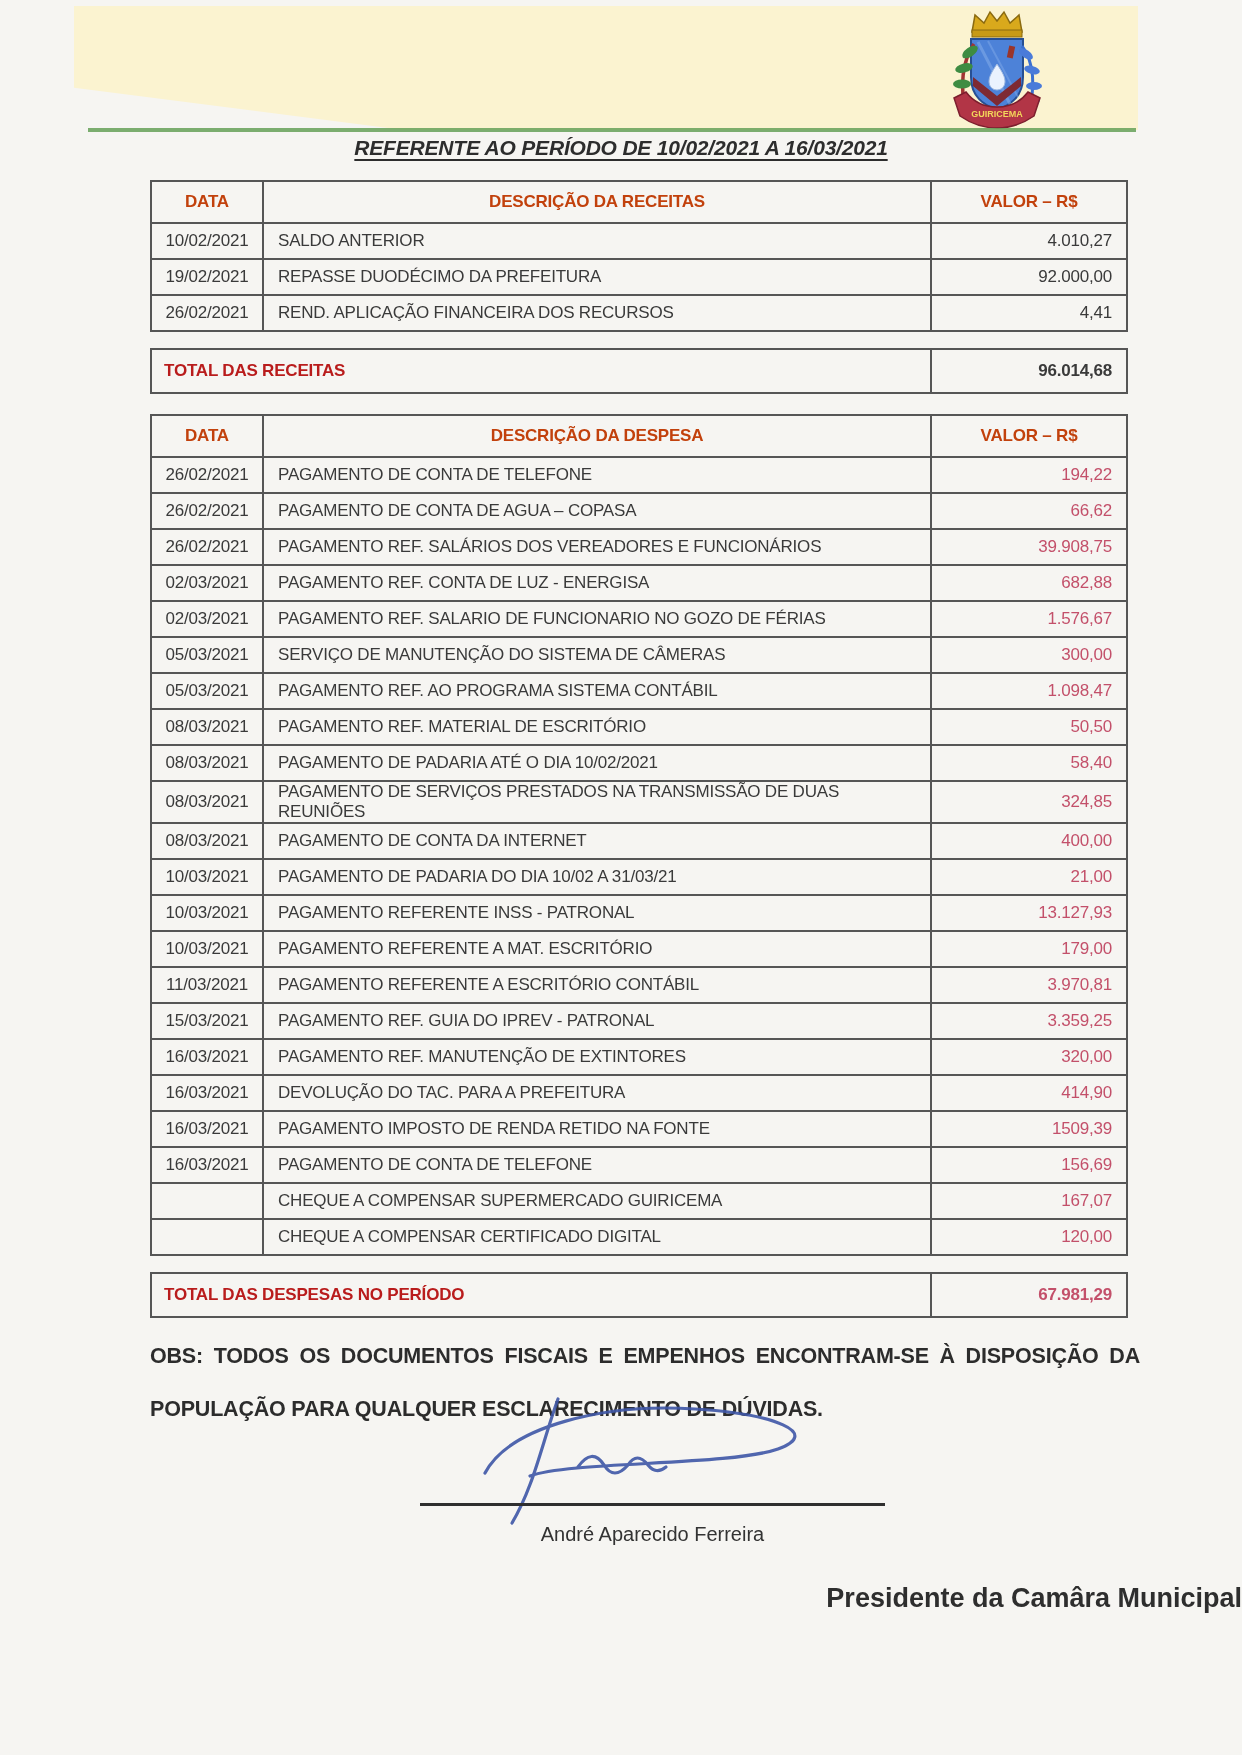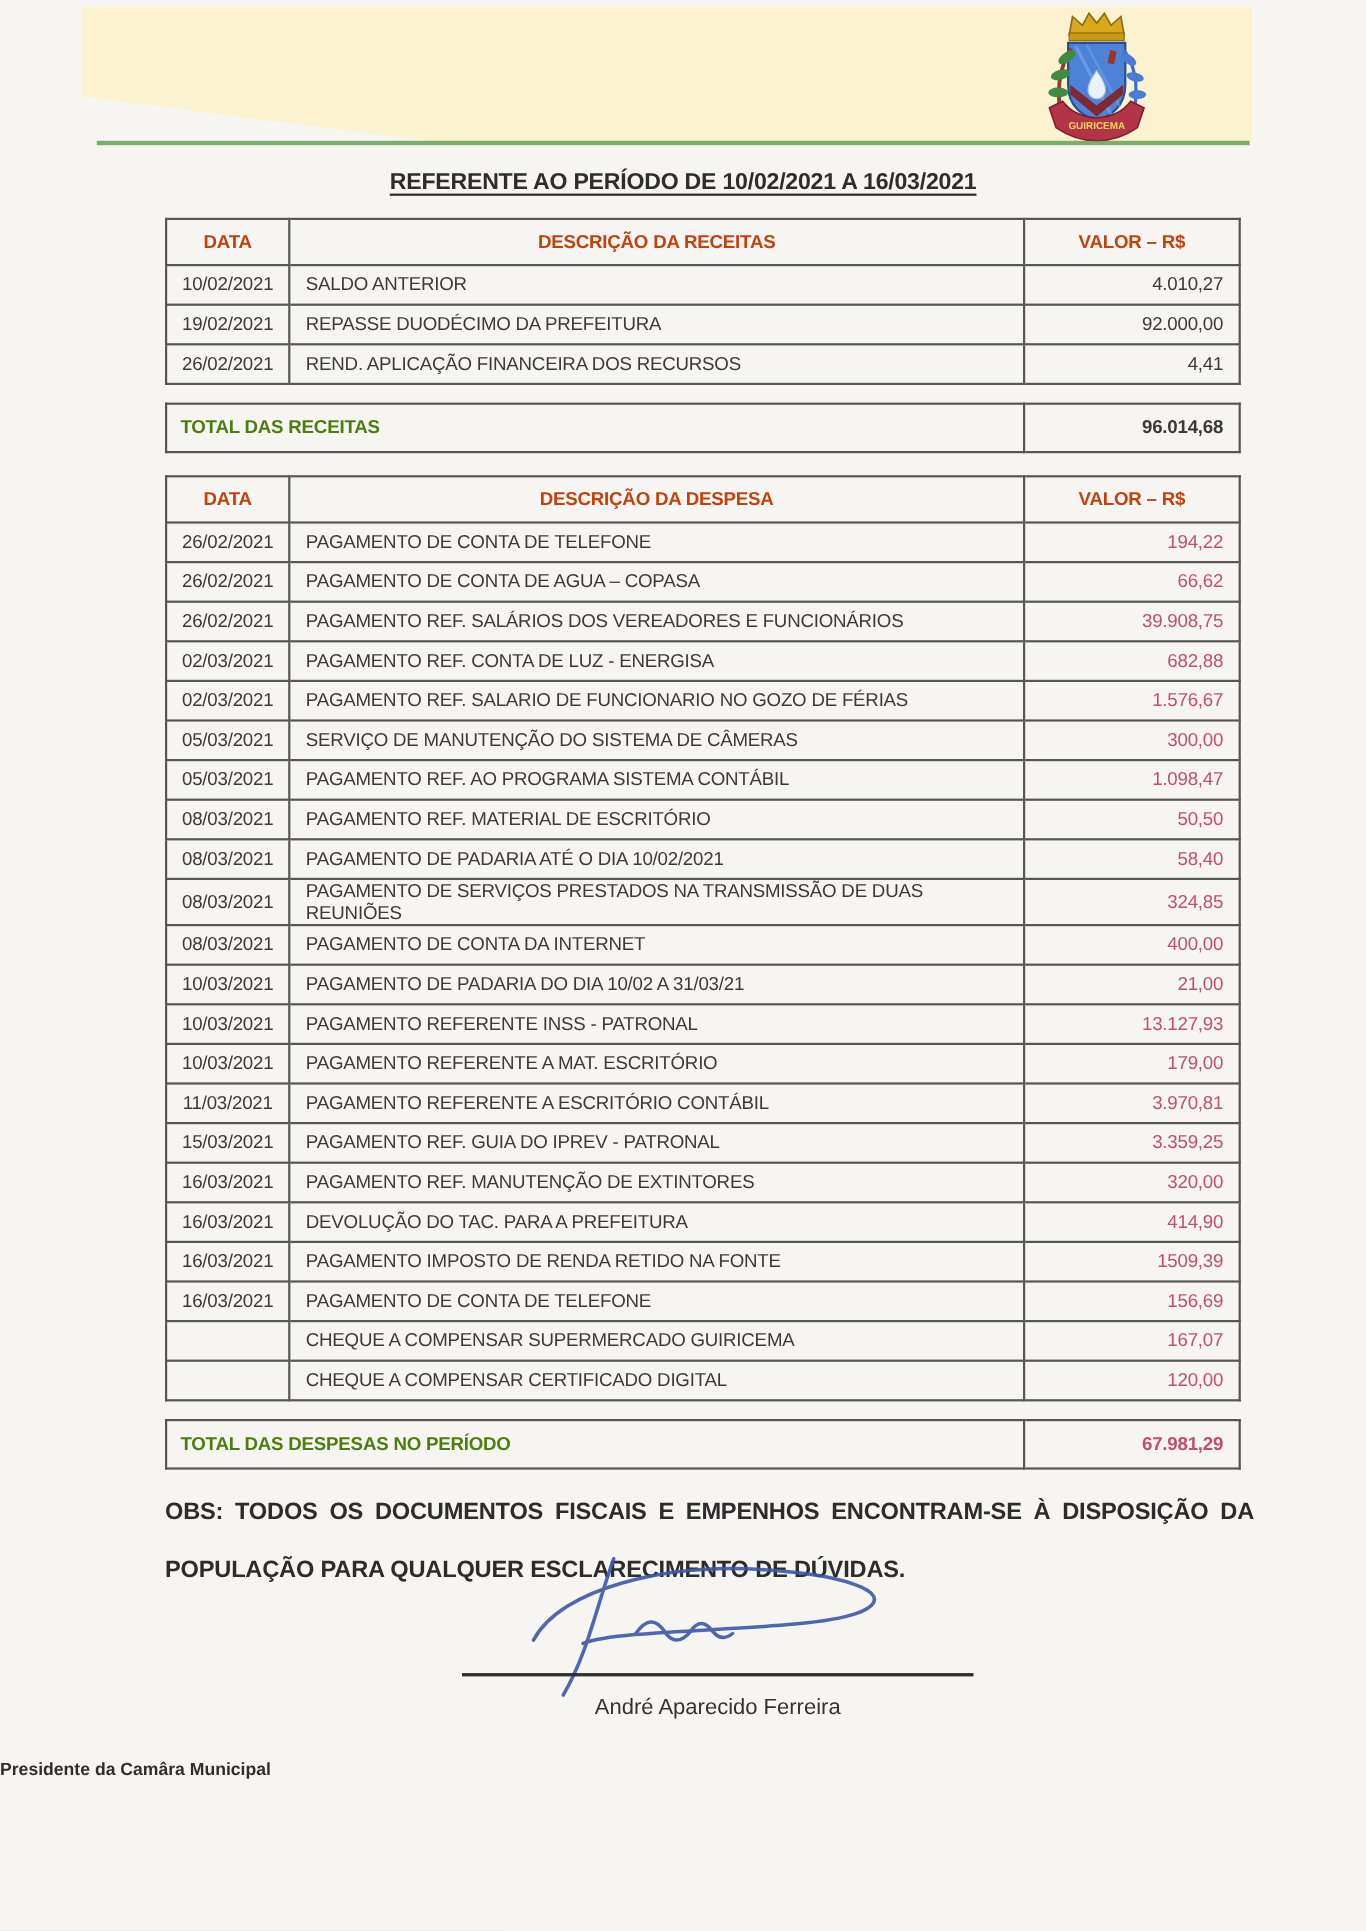--- a/index.html
+++ b/index.html
@@ -25,51 +25,51 @@
   .cnpj  { font-size:17px; font-weight:bold; margin-top:4px; color:var(--header-green,#6fa077); }
   .crest { position:absolute; left:926px; top:2px; }
 
   
   .doc-title, .doc-subtitle {
     text-align:center; font-weight:bold; font-size:21px; color:#2d2d2d;
     text-decoration:underline; text-underline-offset:4px; text-decoration-thickness:2px;
     letter-spacing:-0.2px;
   }
   .doc-title { margin-top:32px; }
-  .doc-subtitle { margin-top:18px; }
+  .doc-subtitle { margin-top:0;font-style:italic; }
 
   
   .tbl-wrap { margin-left:150px; width:978px; }
   table { width:100%; border-collapse:collapse; table-layout:fixed; }
   th, td { border:2px solid #565656; font-size:17px; color:#3a3a3a; letter-spacing:-0.2px; }
   th { height:42px; font-weight:bold; text-align:center; color:#c2410c; }
   td { height:36px; }
   .col-date { width:112px; } .col-val { width:196px; }
   .date-cell { text-align:center; }
   .description-cell { padding-left:14px; text-align:left; }
   .value-cell { text-align:right; padding-right:14px; }
   .receipts-table { margin-top:20px; }
   .expenses-table { margin-top:20px; }
   .expenses-table td.value-cell { color:var(--expense-value-red,#c35069); }
   .total-table { margin-top:16px; }
   .total-table td { height:44px; font-weight:bold; }
-  .total-label { padding-left:12px; text-align:left; color:#4d7c0f; }
+  .total-label { padding-left:12px; text-align:left; color:#b91c1c; }
   .total-table.red .value-cell { color:var(--expense-value-red,#c35069); }
   .saldo-table { margin-top:20px; }
   .saldo-table td { height:42px; font-weight:bold; color:#2b2b2b; }
 
   
   .note { margin:12px 0 0 150px; width:990px; font-size:21.5px; font-weight:bold;
     color:#2c2c2c; text-align:justify; line-height:2.45; letter-spacing:-0.2px; }
   .sig-block { position:relative; height:120px; margin-top:4px; }
   .sig-svg { position:absolute; left:430px; top:-58px; }
   .sig-line { position:absolute; left:420px; top:64px; width:465px; height:3px; background:#2f2f2f; }
   .sig-name { position:absolute; left:420px; top:84px; width:465px; text-align:center;
     font-size:20px; color:#333; }
-  .sig-title { text-align:left; margin-top:24px; font-size:16px; font-weight:bold; color:#2e2e2e; }
+  .sig-title { text-align:right; margin-top:24px; font-size:27px; font-weight:bold; color:#2e2e2e; }
   .footer { position:absolute; top:1686px; left:0; width:100%; }
   .footer-rule { margin:0 auto; width:905px; border-top:2px solid #bdd39d; }
   .footer-line { text-align:center; font-size:20px; font-weight:bold;
     color:var(--footer-green,#8fb468); margin-top:9px; letter-spacing:-0.2px; }
   .footer-line + .footer-line { margin-top:5px; }
 </style>
 </head>
 <body>
 
 <div class="page">

